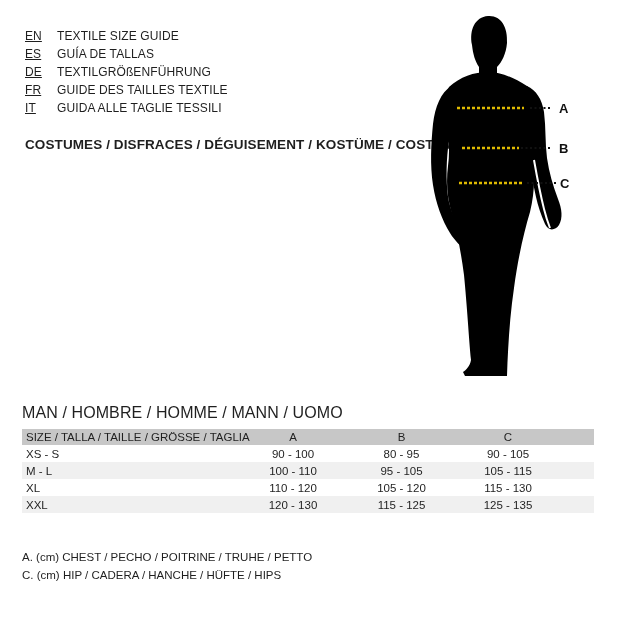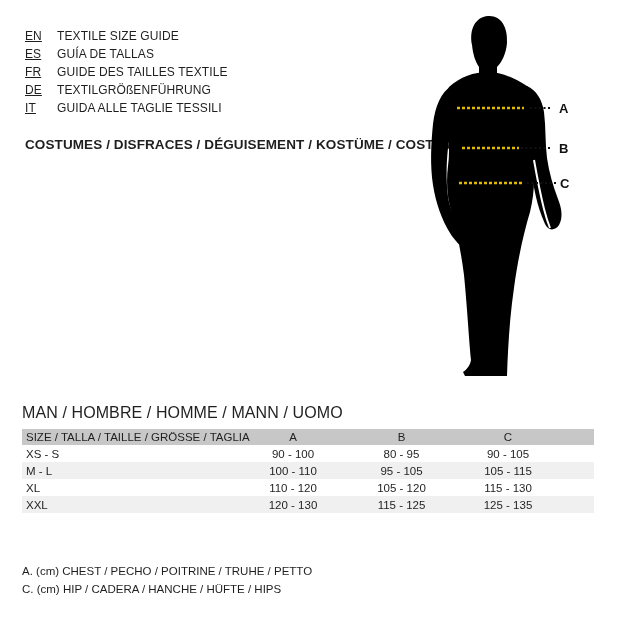--- a/index.html
+++ b/index.html
@@ -13,42 +13,42 @@
   .category{position:absolute;left:25px;top:137px;font-size:13.5px;font-weight:bold;letter-spacing:.1px;}
   svg.figure{position:absolute;left:0;top:0;pointer-events:none;}
   .fig-label{font-family:"Liberation Sans",sans-serif;font-size:13px;font-weight:bold;fill:#111;}
   .man-title{position:absolute;left:22px;top:404px;font-size:16px;letter-spacing:.1px;}
   .size-table{position:absolute;left:22px;top:429px;width:572px;font-size:11.5px;}
   .t-row{display:grid;grid-template-columns:216px 110px 107px 106px 33px;align-items:center;height:17px;}
   .t-head{height:16px;background:#c7c7c7;}
   .t-row.alt{background:#f0f0f0;}
   .cell-size{padding-left:4px;white-space:nowrap;}
   .cell-num{text-align:center;white-space:nowrap;}
-  .legend{position:absolute;left:22px;top:562px;font-size:11.5px;line-height:18px;}
+  .legend{position:absolute;left:22px;top:548px;font-size:11.5px;line-height:18px;}
   .legend div{white-space:nowrap;}
 </style>
 </head>
 <body>
 
 <div class="lang-block">
   <div class="lang-row">
     <span class="lang-code">EN</span>
     <span class="lang-text">TEXTILE SIZE GUIDE</span>
   </div>
   <div class="lang-row">
     <span class="lang-code">ES</span>
     <span class="lang-text">GUÍA DE TALLAS</span>
   </div>
   <div class="lang-row">
+    <span class="lang-code">DE</span>
+    <span class="lang-text">TEXTILGRÖßENFÜHRUNG</span>
+  </div>
+  <div class="lang-row">
     <span class="lang-code">FR</span>
     <span class="lang-text">GUIDE DES TAILLES TEXTILE</span>
-  </div>
-  <div class="lang-row">
-    <span class="lang-code">DE</span>
-    <span class="lang-text">TEXTILGRÖßENFÜHRUNG</span>
   </div>
   <div class="lang-row">
     <span class="lang-code">IT</span>
     <span class="lang-text">GUIDA ALLE TAGLIE TESSILI</span>
   </div>
 </div>
 
 <div class="category">COSTUMES / DISFRACES / DÉGUISEMENT / KOSTÜME / COSTUMI</div>
 
 <svg class="figure" width="620" height="620" viewBox="0 0 620 620">

